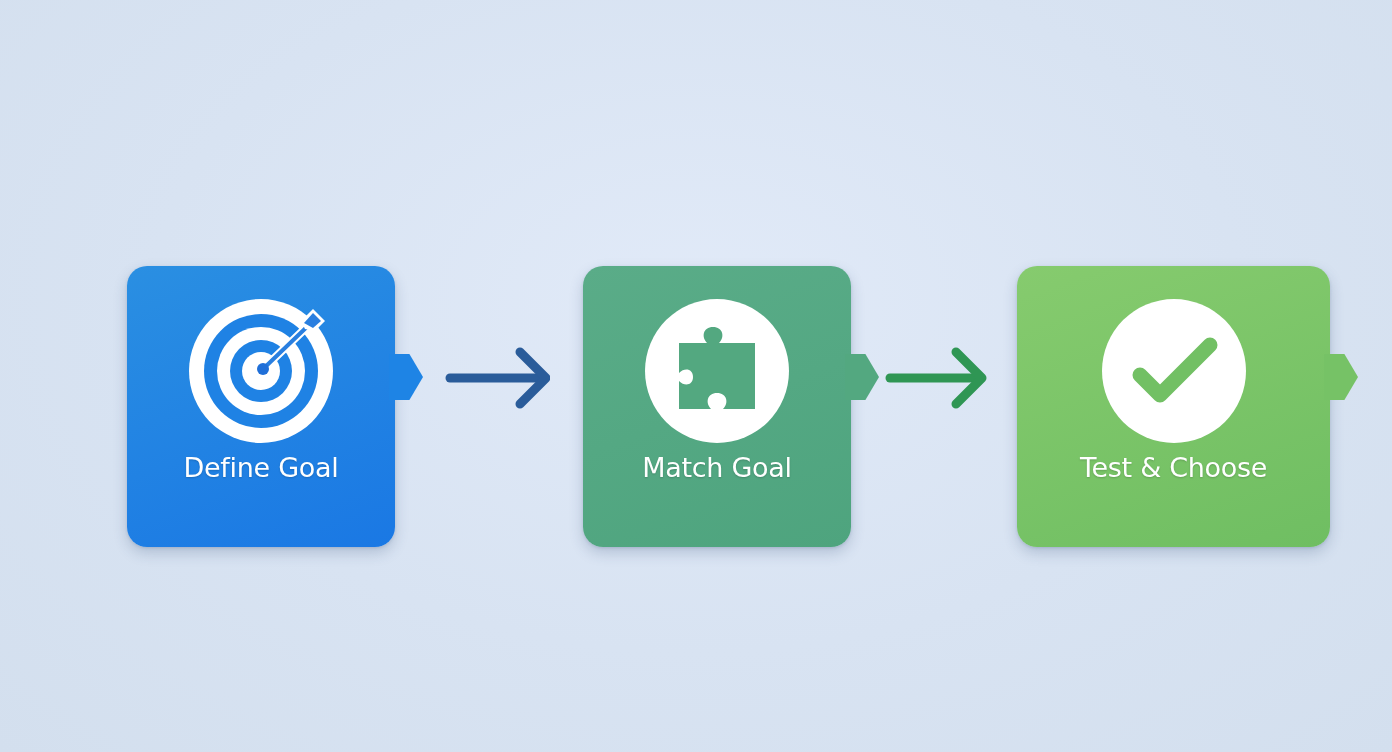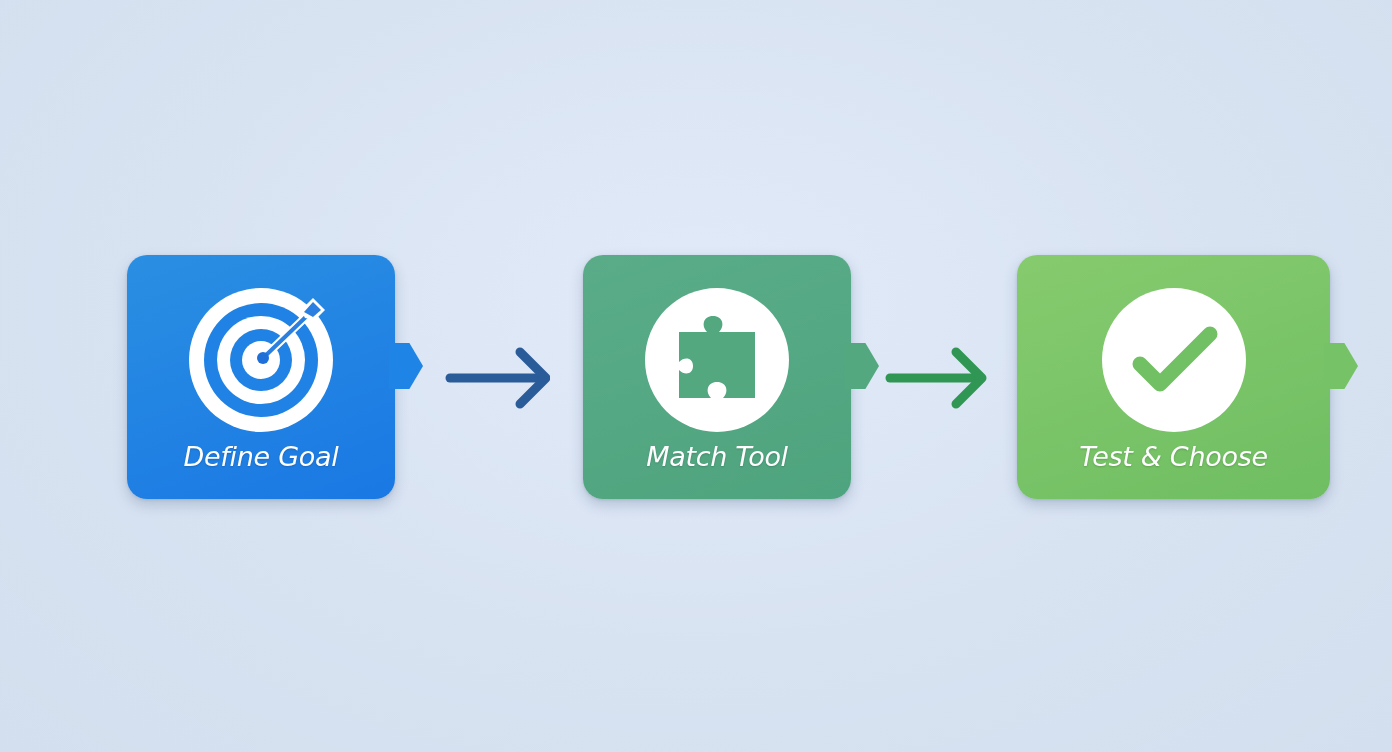--- a/index.html
+++ b/index.html
@@ -2,24 +2,23 @@
 <html><head>
 <meta charset="utf-8">
 <style>
   html, body { margin: 0; padding: 0; }
   body {
     width: 1392px; height: 752px; overflow: hidden; position: relative;
     background: radial-gradient(ellipse at 50% 40%, #e1eaf8 0%, #d8e3f2 55%, #d3dfee 100%);
     font-family: "DejaVu Sans", sans-serif;
   }
   .card {
-    position: absolute; top: 255px; width: 268px; height: 244px;
+    position: absolute; top: 266px; width: 268px; height: 281px;
     border-radius: 20px;
     box-shadow: 0 6px 14px rgba(40,70,110,0.22), 0 1px 3px rgba(40,70,110,0.15);
-    font-style: italic;
   }
   .card .pointer {
     position: absolute; top: 88px; right: -28px; width: 34px; height: 46px;
     clip-path: polygon(0 0, 60% 0, 100% 50%, 60% 100%, 0 100%);
   }
   .card .icon-circle {
     position: absolute; left: 50%; top: 33px; width: 144px; height: 144px;
     margin-left: -72px; border-radius: 50%;
     display: flex; align-items: center; justify-content: center;
   }
@@ -69,21 +68,21 @@
 </div>
 
 <div id="card-2" class="card">
   <div class="pointer"></div>
   <div class="icon-circle">
     <svg width="144" height="144" viewBox="0 0 144 144">
       <circle cx="72" cy="72" r="72" fill="#ffffff"></circle>
       <path d="M34 44 L62 44 C56 38 58 28 68 28 C78 28 80 38 74 44 L110 44 L110 110 L78 110 C84 104 82 94 72 94 C62 94 60 104 66 110 L34 110 L34 82 C40 88 48 86 48 78 C48 70 40 68 34 74 Z" fill="#53a880"></path>
     </svg>
   </div>
-  <div class="label">Match Tool</div>
+  <div class="label">Match Goal</div>
 </div>
 
 <div class="arrow" style="left:880px;">
   <svg width="110" height="72" viewBox="0 0 110 72">
     <g stroke="#2f9654" stroke-width="9" stroke-linecap="round" stroke-linejoin="round" fill="none">
       <line x1="10" y1="38" x2="100" y2="38"></line>
       <polyline points="76,12 102,38 76,64"></polyline>
     </g>
   </svg>
 </div>

